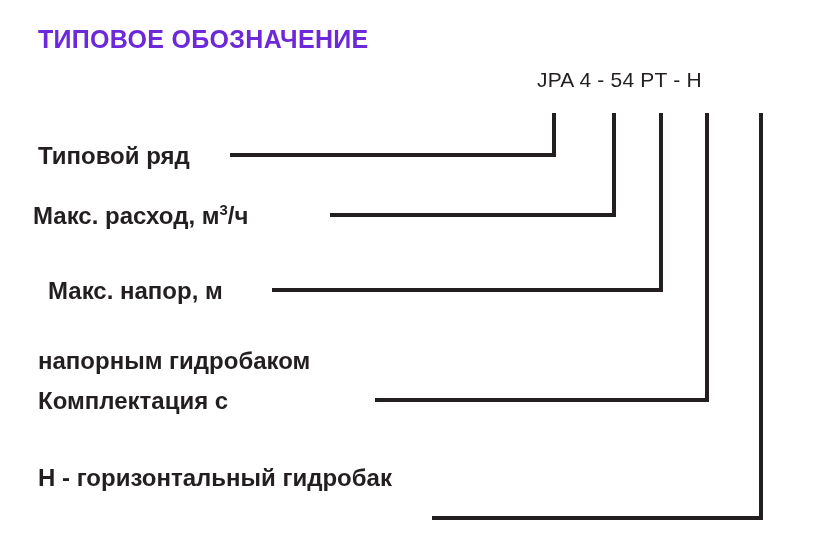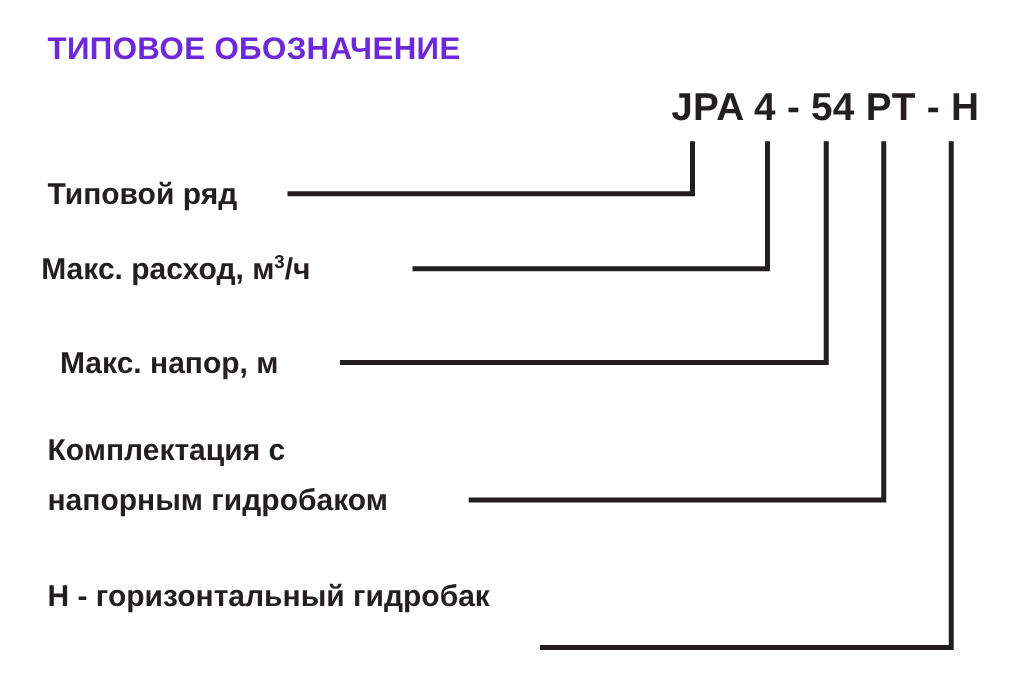--- a/index.html
+++ b/index.html
@@ -28,22 +28,22 @@
     font-size: 25px;
     font-weight: bold;
     letter-spacing: 0.3px;
     white-space: nowrap;
     color: #6d28d9;
   }
 
   
   #model-code {
     top: 68px;
-    font-size: 31px;
-    font-weight: bold;
+    font-size: 21px;
+    font-weight: normal;
     white-space: nowrap;
     letter-spacing: 0.2px;
     color: #231f20;
   }
 
   
   #leader-lines {
     left: 0;
     top: 0;
     width: 815px;
@@ -94,21 +94,21 @@
       <div class="abs callout-label" style="left: 38px; top: 136px;">
         <span class="line">Типовой ряд</span>
       </div>
       <div class="abs callout-label" style="left: 33px; top: 196px;">
         <span class="line">Макс. расход, м<sup>3</sup>/ч</span>
       </div>
       <div class="abs callout-label" style="left: 48px; top: 271px; text-align: right;">
         <span class="line">Макс. напор, м</span>
       </div>
       <div class="abs callout-label" style="left: 38px; top: 341px;">
+        <span class="line">напорным гидробаком</span>
         <span class="line">Комплектация с</span>
-        <span class="line">напорным гидробаком</span>
       </div>
       <div class="abs callout-label" style="left: 38px; top: 458px;">
         <span class="line">H - горизонтальный гидробак</span>
       </div>
     </div>
 
 </div>
 
 </body></html>

